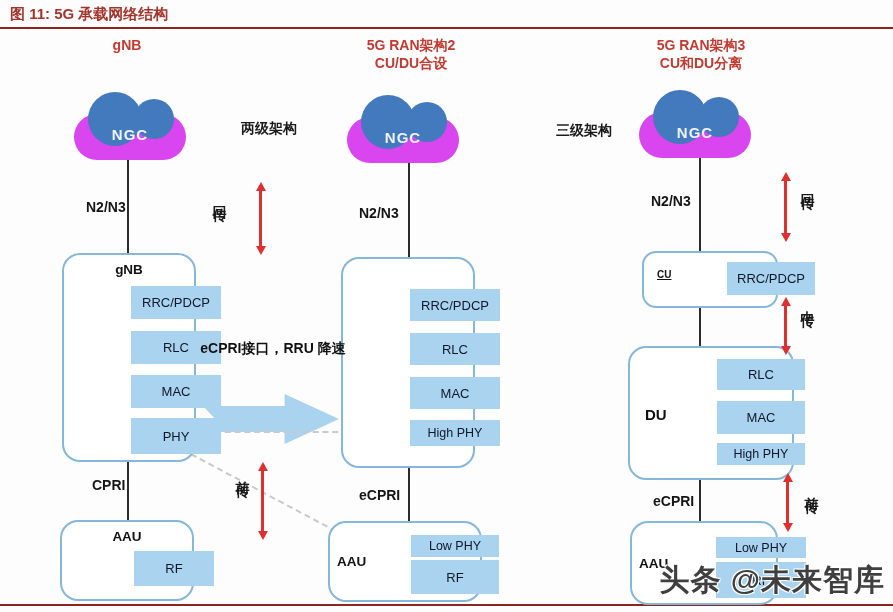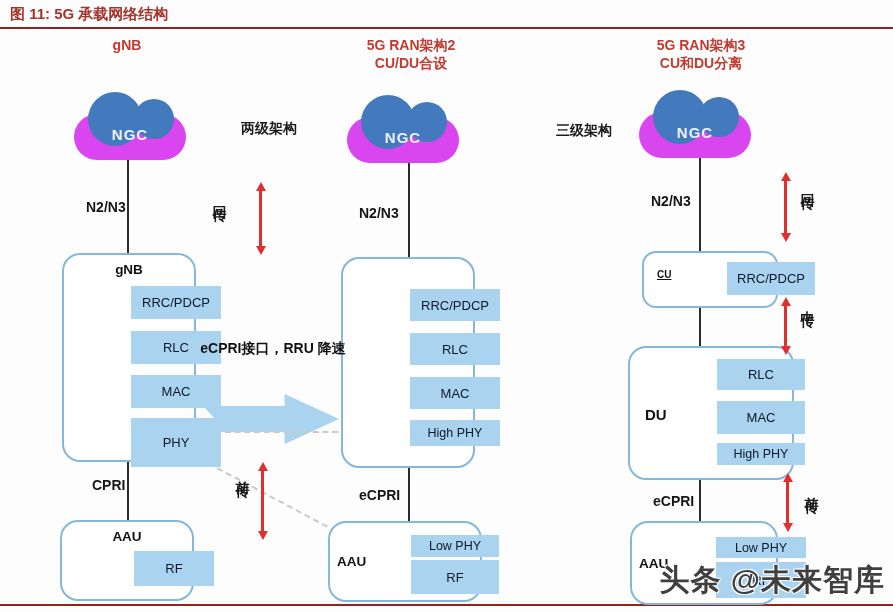--- a/index.html
+++ b/index.html
@@ -99,21 +99,21 @@
   <div class="bigarrow"></div>
 
   <div class="dash" style="left:176px;top:431px;width:172px;"></div>
   <div class="dash" style="left:174px;top:444px;width:204px;transform:rotate(28deg);transform-origin:left top;"></div>
 
   <div class="nodebox" style="left:62px;top:253px;width:130px;height:205px;">
     <div class="boxlabel center" style="top:7px;">gNB</div>
     <div class="layer" style="left:20px;top:31px;width:90px;height:33px;">RRC/PDCP</div>
     <div class="layer" style="left:20px;top:76px;width:90px;height:33px;">RLC</div>
     <div class="layer" style="left:20px;top:120px;width:90px;height:33px;">MAC</div>
-    <div class="layer" style="left:20px;top:163px;width:90px;height:49px;">PHY</div>
+    <div class="layer" style="left:20px;top:163px;width:90px;height:36px;">PHY</div>
   </div>
 
   <div class="nodebox" style="left:341px;top:257px;width:130px;height:207px;">
     <div class="layer" style="left:20px;top:30px;width:90px;height:32px;">RRC/PDCP</div>
     <div class="layer" style="left:20px;top:74px;width:90px;height:32px;">RLC</div>
     <div class="layer" style="left:20px;top:118px;width:90px;height:32px;">MAC</div>
     <div class="layer" style="left:20px;top:161px;width:90px;height:26px;font-size:12.5px;">High PHY</div>
   </div>
 
   <div class="nodebox" style="left:642px;top:251px;width:132px;height:53px;border-radius:14px;">

